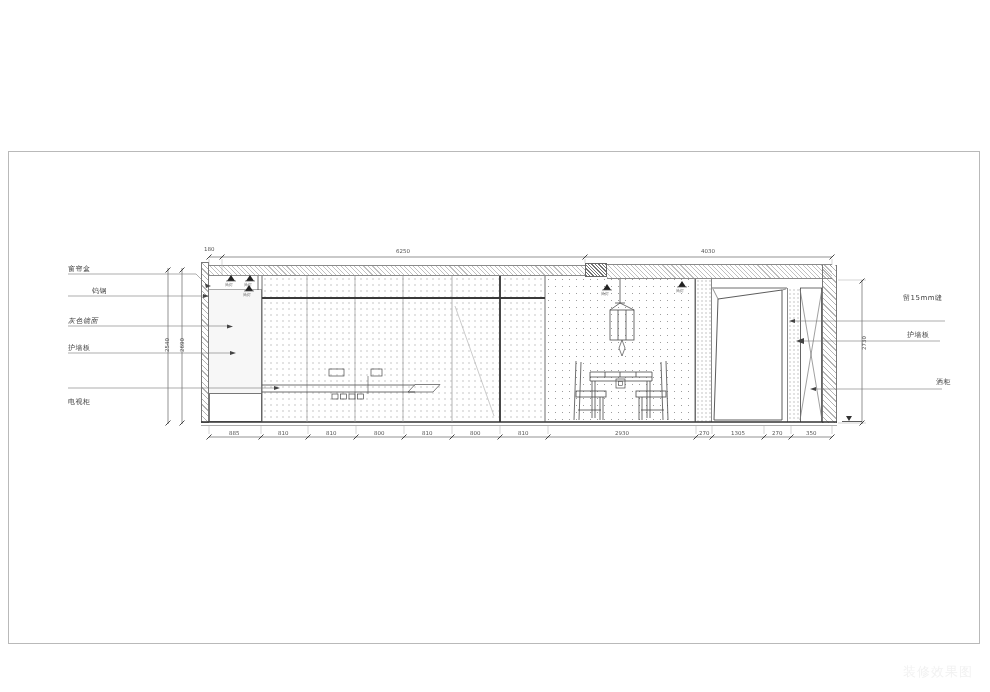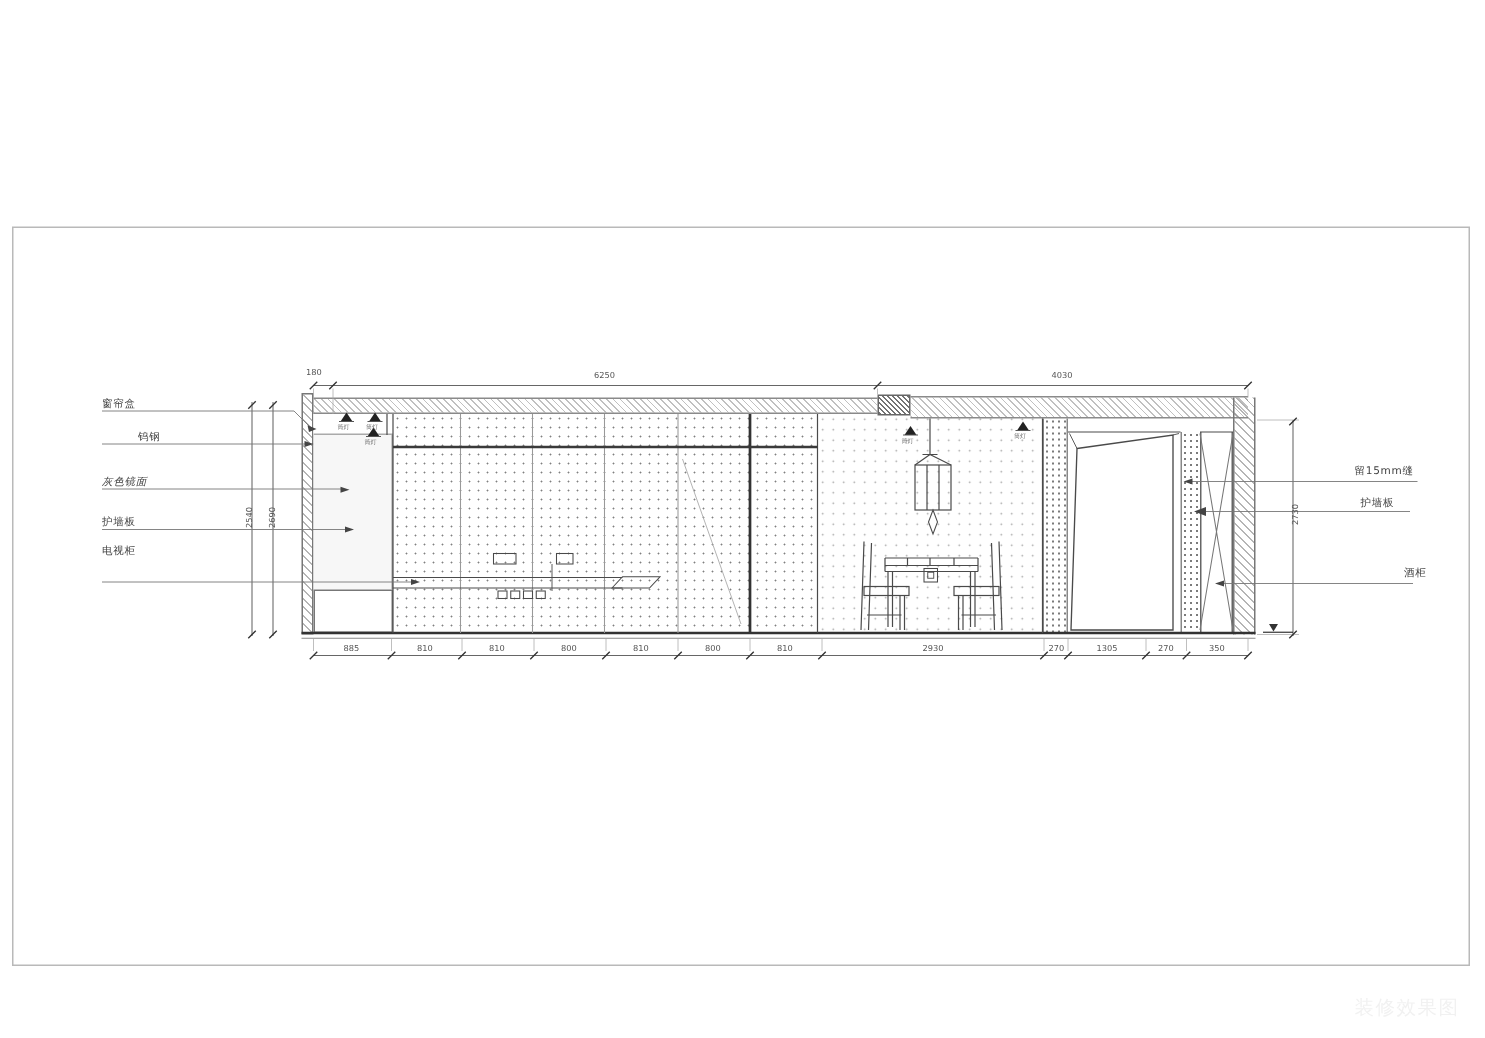--- a/index.html
+++ b/index.html
@@ -173,23 +173,23 @@
     <polygon points="789,321 795,319 795,323"></polygon>
     <polygon points="796,341 804,338 804,344"></polygon>
     <polygon points="810,389 816,387 816,391"></polygon>
   </g>
 </svg>
 
 <div class="abs lbl" style="left:68px;top:265px;">窗帘盒</div>
 <div class="abs lbl" style="left:68px;top:287px;margin-left:24px;">钨钢</div>
 <div class="abs lbl" style="left:68px;top:317px;font-style:italic;">灰色镜面</div>
 <div class="abs lbl" style="left:68px;top:344px;">护墙板</div>
-<div class="abs lbl" style="left:68px;top:363px;">电视柜</div>
-
-<div class="abs lbl" style="left:903px;top:310px;">留15mm缝</div>
+<div class="abs lbl" style="left:68px;top:398px;">电视柜</div>
+
+<div class="abs lbl" style="left:903px;top:294px;">留15mm缝</div>
 <div class="abs lbl" style="left:907px;top:331px;">护墙板</div>
 <div class="abs lbl" style="left:921px;top:378px;margin-left:15px;">酒柜</div>
 
 <div class="abs dim" style="left:204px;top:246px;">180</div>
 <div class="abs dim" style="left:396px;top:248px;">6250</div>
 <div class="abs dim" style="left:701px;top:248px;">4030</div>
 
 <div class="abs dim" style="left:229px;top:430px;">885</div>
 <div class="abs dim" style="left:278px;top:430px;">810</div>
 <div class="abs dim" style="left:326px;top:430px;">810</div>

